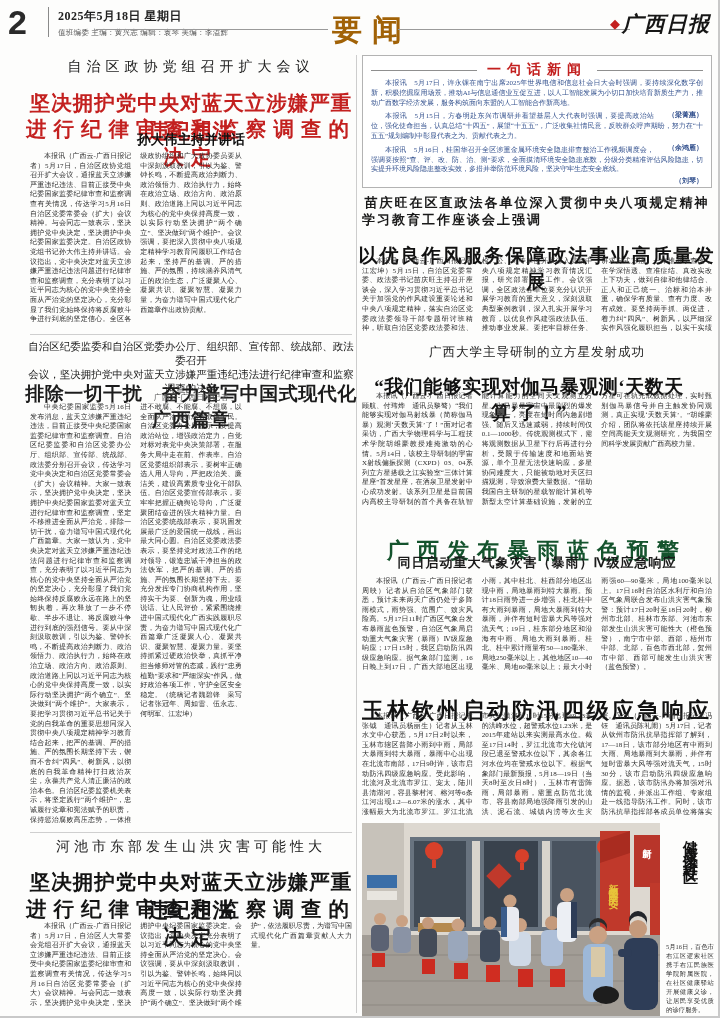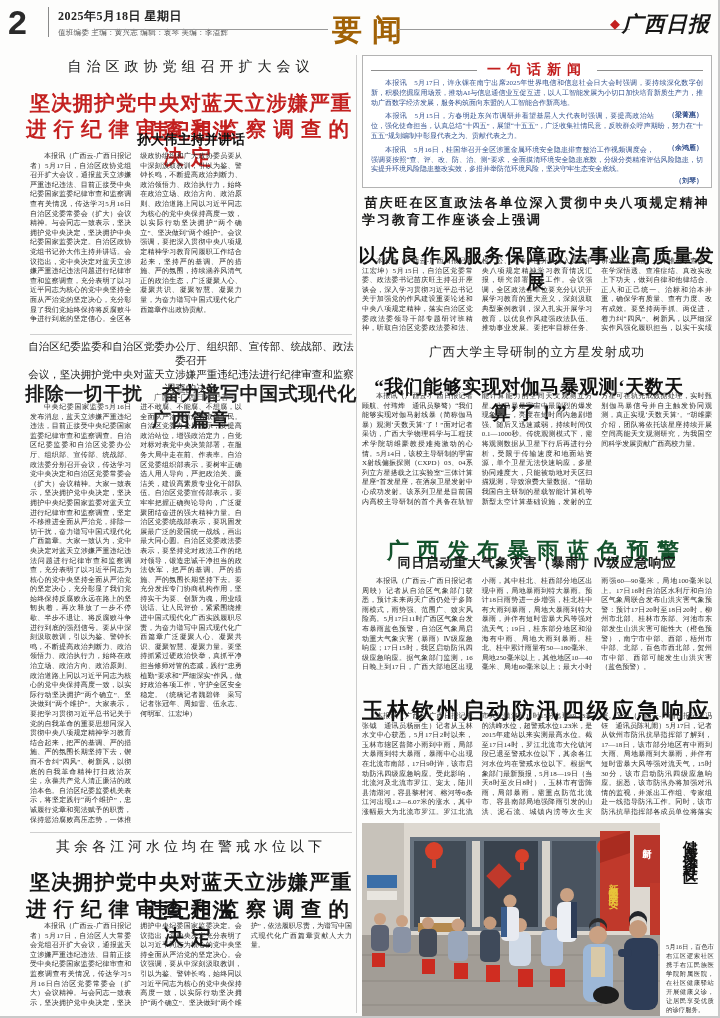--- a/index.html
+++ b/index.html
@@ -74,21 +74,21 @@
   <div class="abs sep" style="left:30px;top:334px;width:322px;"></div>
   <div class="abs" style="left:28px;top:339px;width:326px;font-family:'Liberation Sans',sans-serif;font-size:10.5px;line-height:14px;text-align:center;color:#222;">
     <div>自治区纪委监委和自治区党委办公厅、组织部、宣传部、统战部、政法委召开</div>
     <div>会议，坚决拥护党中央对蓝天立涉嫌严重违纪违法进行纪律审查和监察调查的决定</div>
   </div>
   <div class="abs hl hl-serif" style="left:24px;top:369px;width:334px;font-size:19px;letter-spacing:0.5px;">排除一切干扰　奋力谱写中国式现代化广西篇章</div>
   <div class="abs byline" style="left:30px;top:392px;width:322px;">广西云-广西日报记者</div>
   <div class="abs body3" style="left:30px;top:403px;width:322px;height:424px;">中央纪委国家监委5月16日发布消息，蓝天立涉嫌严重违纪违法，目前正接受中央纪委国家监委纪律审查和监察调查。自治区纪委监委和自治区党委办公厅、组织部、宣传部、统战部、政法委分别召开会议，传达学习党中央决定和自治区党委常委会（扩大）会议精神。大家一致表示，坚决拥护党中央决定，坚决拥护中央纪委国家监委对蓝天立进行纪律审查和监察调查，坚定不移推进全面从严治党，排除一切干扰，奋力谱写中国式现代化广西篇章。大家一致认为，党中央决定对蓝天立涉嫌严重违纪违法问题进行纪律审查和监察调查，充分表明了以习近平同志为核心的党中央坚持全面从严治党的坚定决心，充分彰显了我们党始终保持反腐败永远在路上的坚韧执着，再次释放了一步不停歇、半步不退让、将反腐败斗争进行到底的强烈信号。要从中深刻汲取教训，引以为鉴、警钟长鸣，不断提高政治判断力、政治领悟力、政治执行力，始终在政治立场、政治方向、政治原则、政治道路上同以习近平同志为核心的党中央保持高度一致，以实际行动坚决拥护“两个确立”、坚决做到“两个维护”。大家表示，要把学习贯彻习近平总书记关于党的自我革命的重要思想同深入贯彻中央八项规定精神学习教育结合起来，把严的基调、严的措施、严的氛围长期坚持下去，锲而不舍纠“四风”、树新风，以彻底的自我革命精神打扫政治灰尘，永葆共产党人清正廉洁的政治本色。自治区纪委监委机关表示，将坚定践行“两个维护”，忠诚履行党章和宪法赋予的职责，保持惩治腐败高压态势，一体推进不敢腐、不能腐、不想腐，以全面从严治党新成效取信于民。自治区党委办公厅表示，要提高政治站位，增强政治定力，自觉对标对表党中央决策部署，在服务大局中走在前、作表率。自治区党委组织部表示，要树牢正确选人用人导向，严把政治关、廉洁关，建设高素质专业化干部队伍。自治区党委宣传部表示，要牢牢把握正确舆论导向，广泛凝聚团结奋进的强大精神力量。自治区党委统战部表示，要巩固发展最广泛的爱国统一战线，画出最大同心圆。自治区党委政法委表示，要坚持党对政法工作的绝对领导，锻造忠诚干净担当的政法铁军，把严的基调、严的措施、严的氛围长期坚持下去。要充分发挥专门协商机构作用，坚持实干为要、创新为魂，用业绩说话、让人民评价，紧紧围绕推进中国式现代化广西实践履职尽责，为奋力谱写中国式现代化广西篇章广泛凝聚人心、凝聚共识、凝聚智慧、凝聚力量。要坚持抓紧过硬政治快举，真抓平净担当修师对管的态减，践行“忠勇植勤”要求和“严细深实”作风，做好政治各项工作，守护全区安全稳定。（统稿记者魏碧锋　采写记者张冠年、周如雷、伍永志、何明军、江宏坤）</div>
 
   <div class="abs sep" style="left:30px;top:832px;width:322px;"></div>
-  <div class="abs kicker" style="left:30px;top:838px;width:322px;letter-spacing:4px;">其余各江河水位均在警戒水位以下</div>
+  <div class="abs kicker" style="left:30px;top:838px;width:322px;letter-spacing:4px;">河池市东部发生山洪灾害可能性大</div>
   <div class="abs hl hl-serif" style="left:24px;top:856px;width:334px;font-size:20.5px;letter-spacing:1px;color:#141414;">坚决拥护党中央对蓝天立涉嫌严重违纪违法</div>
   <div class="abs hl hl-serif" style="left:24px;top:883px;width:334px;font-size:20.5px;letter-spacing:7px;color:#141414;">进行纪律审查和监察调查的决定</div>
   <div class="abs body3" style="left:30px;top:922px;width:322px;height:92px;">本报讯（广西云-广西日报记者）5月17日，自治区人大常委会党组召开扩大会议，通报蓝天立涉嫌严重违纪违法、目前正接受中央纪委国家监委纪律审查和监察调查有关情况，传达学习5月16日自治区党委常委会（扩大）会议精神。与会同志一致表示，坚决拥护党中央决定，坚决拥护中央纪委国家监委决定。会议指出，党中央决定充分表明了以习近平同志为核心的党中央坚持全面从严治党的坚定决心。会议强调，要从中深刻汲取教训，引以为鉴、警钟长鸣，始终同以习近平同志为核心的党中央保持高度一致，以实际行动坚决拥护“两个确立”、坚决做到“两个维护”，依法履职尽责，为谱写中国式现代化广西篇章贡献人大力量。</div>
 
   <div class="abs briefs" style="left:362px;top:55px;width:350px;height:133px;">
     <div class="briefs-titlerow">
       <span class="tline"></span>
       <span class="briefs-title">一句话新闻</span>
       <span class="tline"></span>
     </div>

